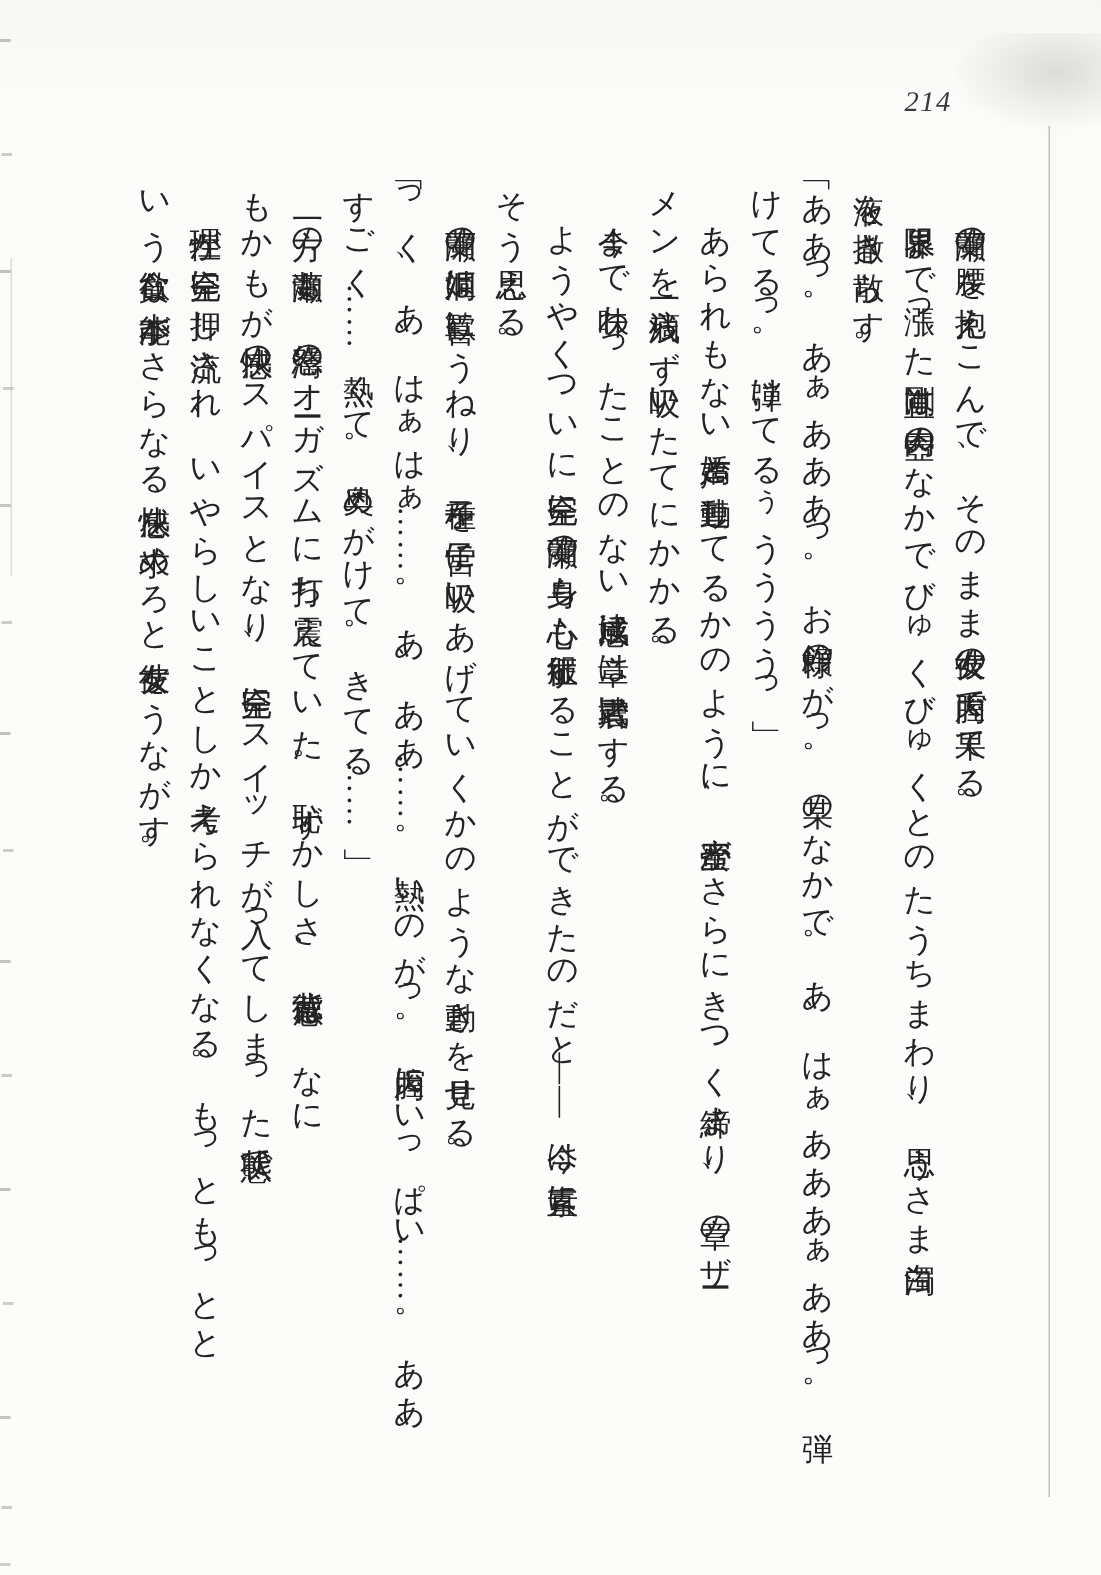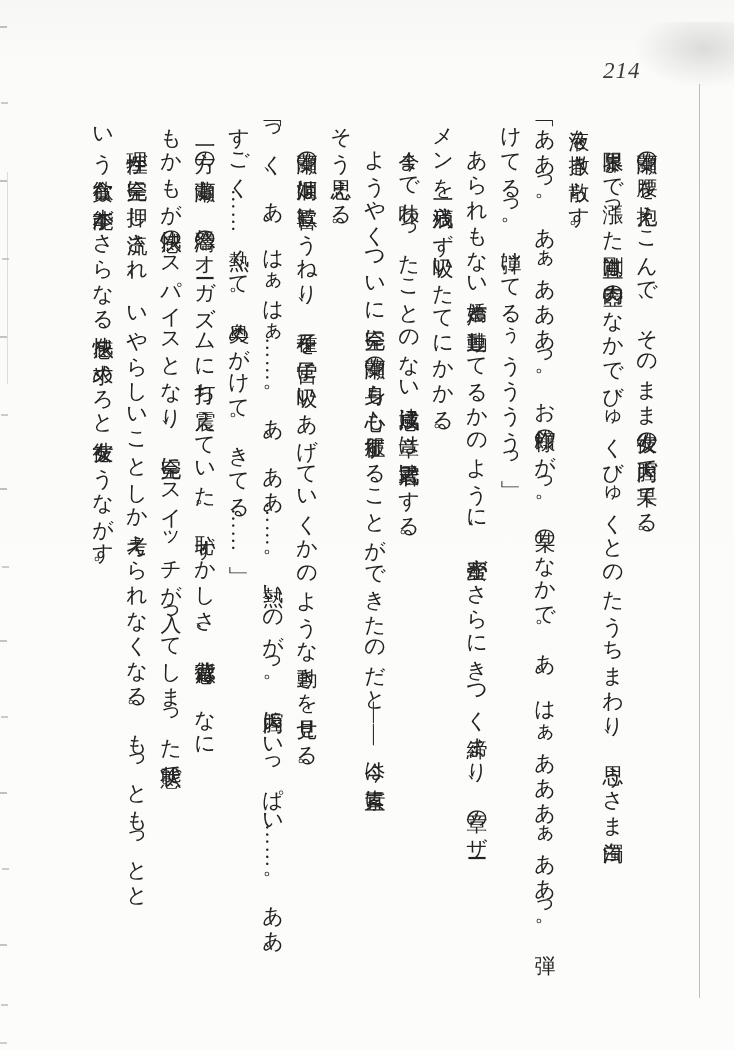--- a/index.html
+++ b/index.html
@@ -5,21 +5,21 @@
   html,body{margin:0;padding:0;background:#e9e9e9;}
   .page{
     position:relative;
     width:734px;height:1050px;
     background:linear-gradient(180deg,#f7f7f5 0%,#fbfbf9 6%,#fcfcfa 100%);
     overflow:hidden;
     font-family:"Liberation Serif","DejaVu Serif",serif;
   }
   .page-number{
     position:absolute;left:603px;top:58px;
-    font-size:23px;font-style:italic;letter-spacing:1px;
+    font-size:19px;font-style:italic;letter-spacing:1px;
     color:#3a3a3a;
   }
   .text-block{
     position:absolute;top:113px;right:70px;
     height:874px;width:580px;
     writing-mode:vertical-rl;
     -webkit-writing-mode:vertical-rl;
     font-size:21px;
     line-height:34px;
     letter-spacing:1.3px;

